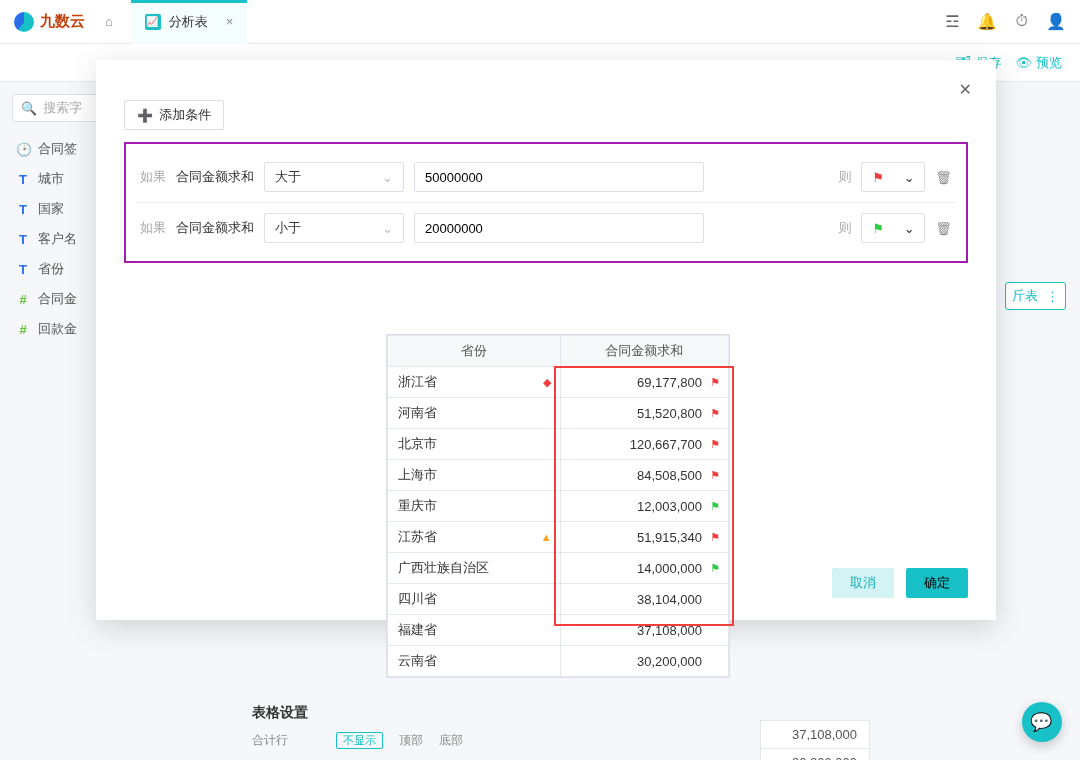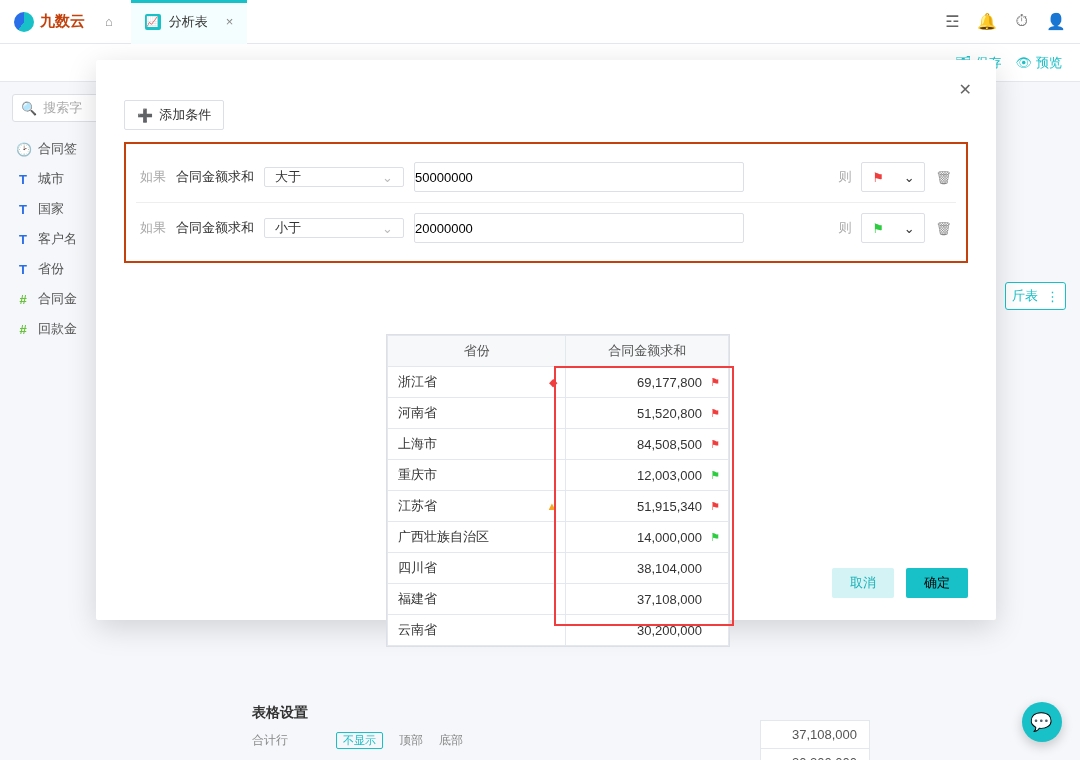--- a/index.html
+++ b/index.html
@@ -108,40 +108,40 @@
     .modal h3 { font-size: 15px; font-weight: bold; }
     .modal .close { position: absolute; top: 20px; right: 24px; font-size: 16px; color: #666; cursor: pointer; }
     .addcond {
       margin-top: 18px;
       display: inline-flex; align-items: center; gap: 6px;
       border: 1px solid #dcdfe6; border-radius: 2px;
       padding: 5px 12px; color: #333; cursor: pointer;
     }
     .cond-box {
       margin-top: 12px;
-      border: 2px solid #c2410c;
+      border: 2px solid #a21caf;
       padding: 8px 10px;
       position: relative;
     }
     .cond-row {
       display: flex; align-items: center; gap: 10px;
       padding: 10px 4px;
     }
     .cond-row + .cond-row { border-top: 1px solid #eee; }
     .cond-row .lbl { color: #aaa; }
     .cond-row .fieldname { color: #333; }
     .sel {
       border: 1px solid #dcdfe6; background: #fff; border-radius: 2px;
-      height: 20px; display: inline-flex; align-items: center; justify-content: space-between;
+      height: 30px; display: inline-flex; align-items: center; justify-content: space-between;
       padding: 0 10px; min-width: 140px; cursor: pointer;
     }
     .sel .car { color: #bbb; }
     .numin {
       border: 1px solid #dcdfe6; background: #fff; border-radius: 2px;
-      height: 30px; width: 330px; padding: 0 0; font-size: 13px;
+      height: 30px; width: 290px; padding: 0 10px; font-size: 13px;
     }
     .then { color: #aaa; margin-left: auto; }
     .flagsel {
       border: 1px solid #dcdfe6; background: #fff; border-radius: 2px;
       height: 30px; width: 64px; display: inline-flex; align-items: center; justify-content: space-around; cursor: pointer;
     }
     .flag-red { color: #f03e3e; }
     .flag-green { color: #2ecc40; }
     .del { color: #888; cursor: pointer; }
 
@@ -344,20 +344,24 @@
     <tbody id="ptbody">
         <tr>
           <td class="prov">浙江省<span class="mk" style="color:#f03e3e">◆</span></td>
                   <td class="val">69,177,800<span class="mk flag-red">⚑</span></td>
         </tr>
         <tr>
           <td class="prov">河南省</td>
                   <td class="val">51,520,800<span class="mk flag-red">⚑</span></td>
         </tr>
         <tr>
+          <td class="prov">北京市</td>
+                  <td class="val">120,667,700<span class="mk flag-red">⚑</span></td>
+        </tr>
+        <tr>
           <td class="prov">上海市</td>
                   <td class="val">84,508,500<span class="mk flag-red">⚑</span></td>
         </tr>
         <tr>
           <td class="prov">重庆市</td>
                   <td class="val">12,003,000<span class="mk flag-green">⚑</span></td>
         </tr>
         <tr>
           <td class="prov">江苏省<span class="mk" style="color:#f5a623">▲</span></td>
                   <td class="val">51,915,340<span class="mk flag-red">⚑</span></td>

